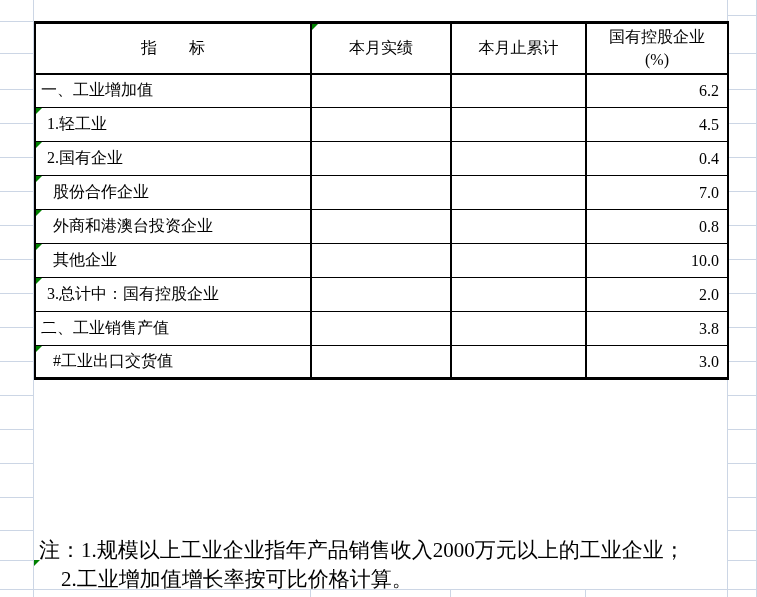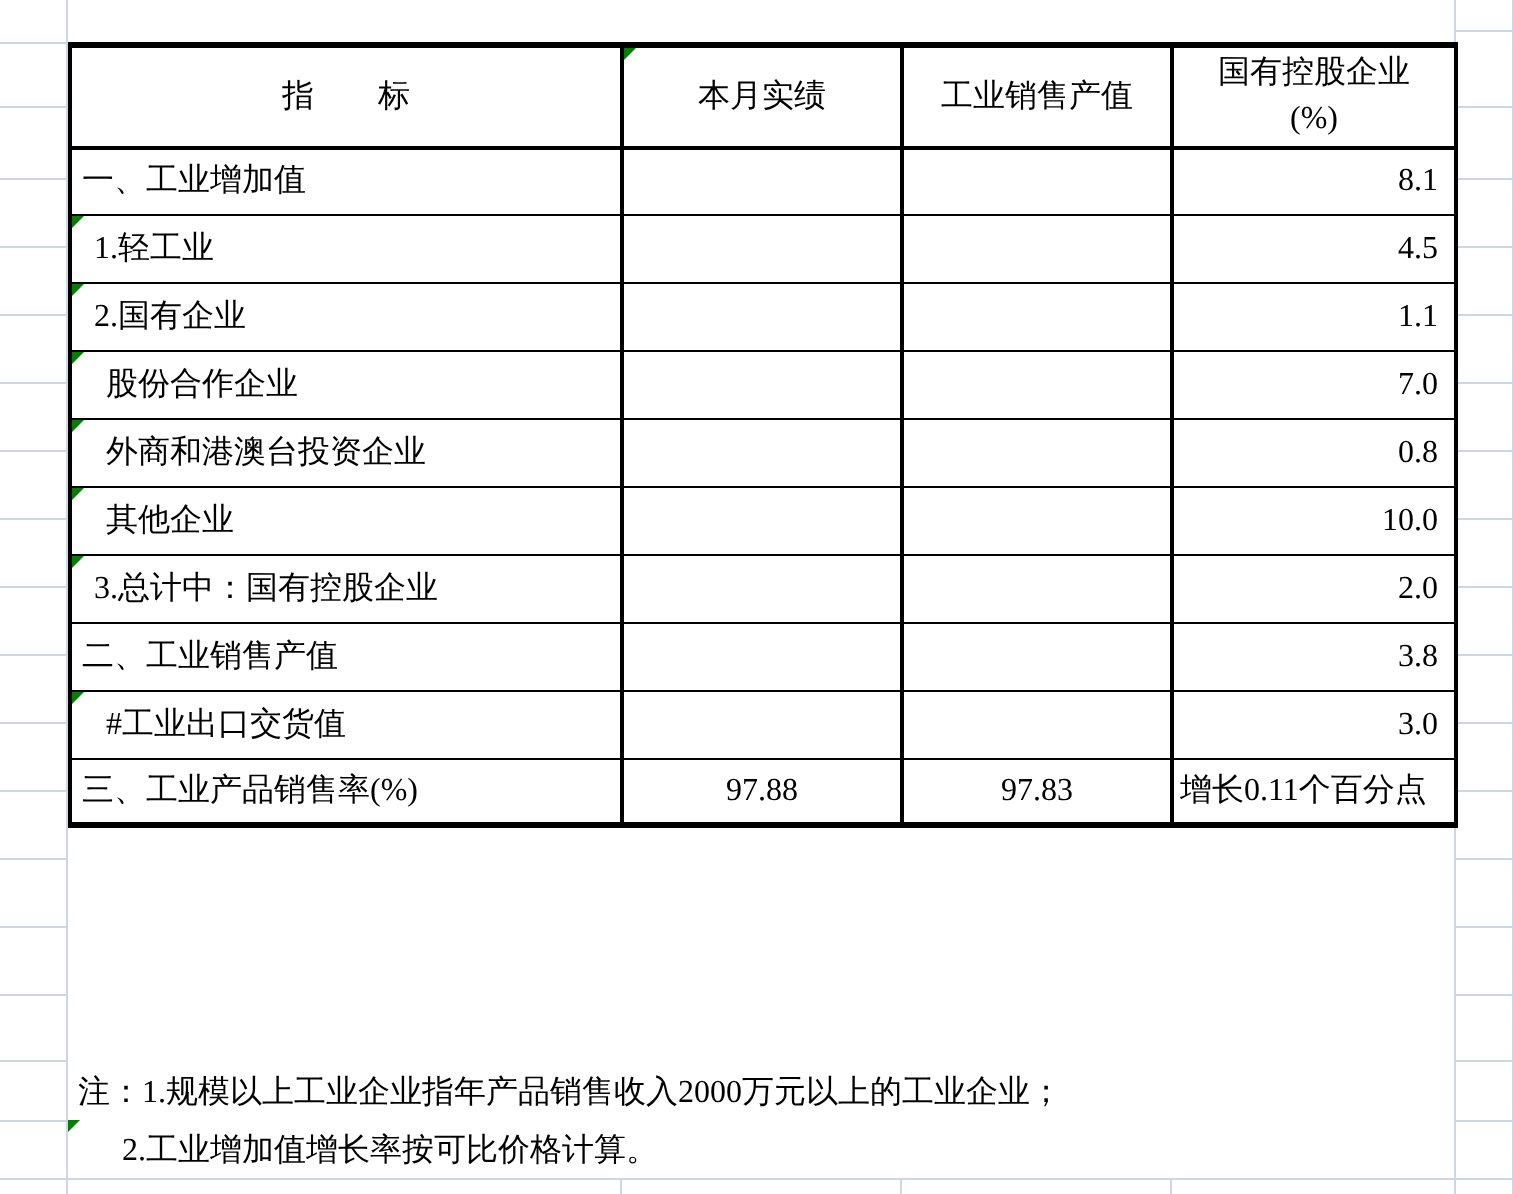--- a/index.html
+++ b/index.html
@@ -58,21 +58,21 @@
   .hdr-growth div{line-height:23px;}
   
   .marker{
     position:absolute;top:0;left:0;
     width:0;height:0;
     border-top:6px solid #008000;
     border-right:6px solid transparent;
   }
   .note{
     position:absolute;
-    font-size:16px;
+    font-size:21px;
     white-space:nowrap;
   }
 </style>
 </head>
 <body>
 
 <div id="sheet">
 
   <div id="gridlines">
       <div class="gl gl-h" style="left: 0px; top: 21px; width: 34px; height: 1px; background: rgb(204, 214, 229);"></div>
@@ -125,45 +125,45 @@
       <col style="width:135px">
       <col style="width:142px">
     </colgroup>
     <thead>
       <tr>
         <th>指　　标</th>
         <th>
           <span class="marker"></span>
           <span>本月实绩</span>
         </th>
-        <th>工业销售产值</th>
+        <th>本月止累计</th>
         <th class="hdr-growth">
           <div>国有控股企业</div>
           <div>(%)</div>
         </th>
       </tr>
     </thead>
     <tbody id="rows">
         <tr>
           <td class="c-label i0 bold">一、工业增加值</td>
           <td class="c-center"></td>
           <td class="c-center"></td>
-          <td class="c-num">8.1</td>
+          <td class="c-num">6.2</td>
         </tr>
         <tr>
           <td class="c-label i1">1.轻工业<span class="marker"></span></td>
           <td class="c-center"></td>
           <td class="c-center"></td>
           <td class="c-num">4.5</td>
         </tr>
         <tr>
           <td class="c-label i1">2.国有企业<span class="marker"></span></td>
           <td class="c-center"></td>
           <td class="c-center"></td>
-          <td class="c-num">1.1</td>
+          <td class="c-num">0.4</td>
         </tr>
         <tr>
           <td class="c-label i2">股份合作企业<span class="marker"></span></td>
           <td class="c-center"></td>
           <td class="c-center"></td>
           <td class="c-num">7.0</td>
         </tr>
         <tr>
           <td class="c-label i2">外商和港澳台投资企业<span class="marker"></span></td>
           <td class="c-center"></td>
@@ -186,26 +186,20 @@
           <td class="c-label i0 bold">二、工业销售产值</td>
           <td class="c-center"></td>
           <td class="c-center"></td>
           <td class="c-num">3.8</td>
         </tr>
         <tr>
           <td class="c-label i2">#工业出口交货值<span class="marker"></span></td>
           <td class="c-center"></td>
           <td class="c-center"></td>
           <td class="c-num">3.0</td>
-        </tr>
-        <tr>
-          <td class="c-label i0 bold">三、工业产品销售率(%)</td>
-          <td class="c-center">97.88</td>
-          <td class="c-center">97.83</td>
-          <td class="c-left">增长0.11个百分点</td>
         </tr>
       </tbody>
   </table>
 
   <div class="note" style="left:39px;top:536px;">注：1.规模以上工业企业指年产品销售收入2000万元以上的工业企业；</div>
   <div class="note" style="left:61px;top:565px;">2.工业增加值增长率按可比价格计算。</div>
   <div class="marker" style="left:34px;top:560px;"></div>
 
 </div>
 

